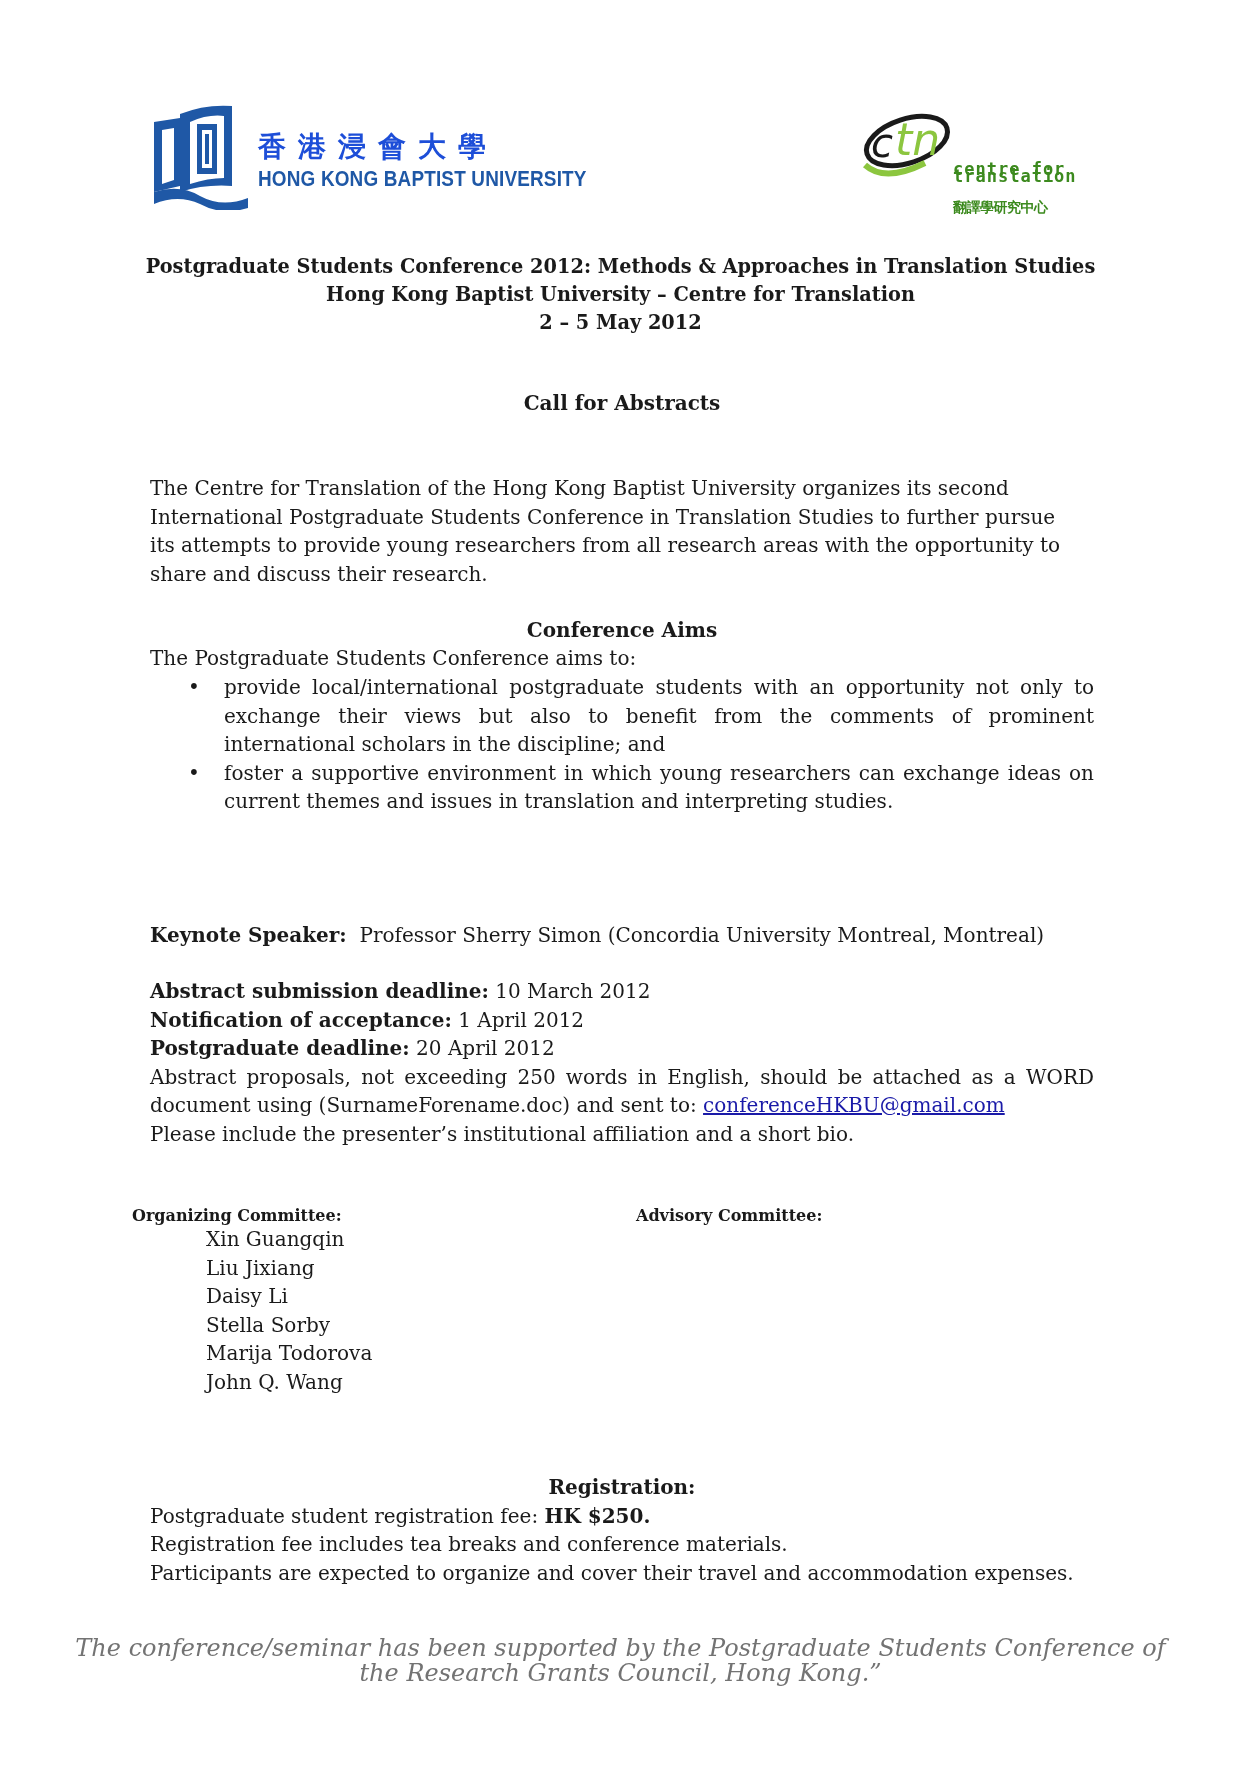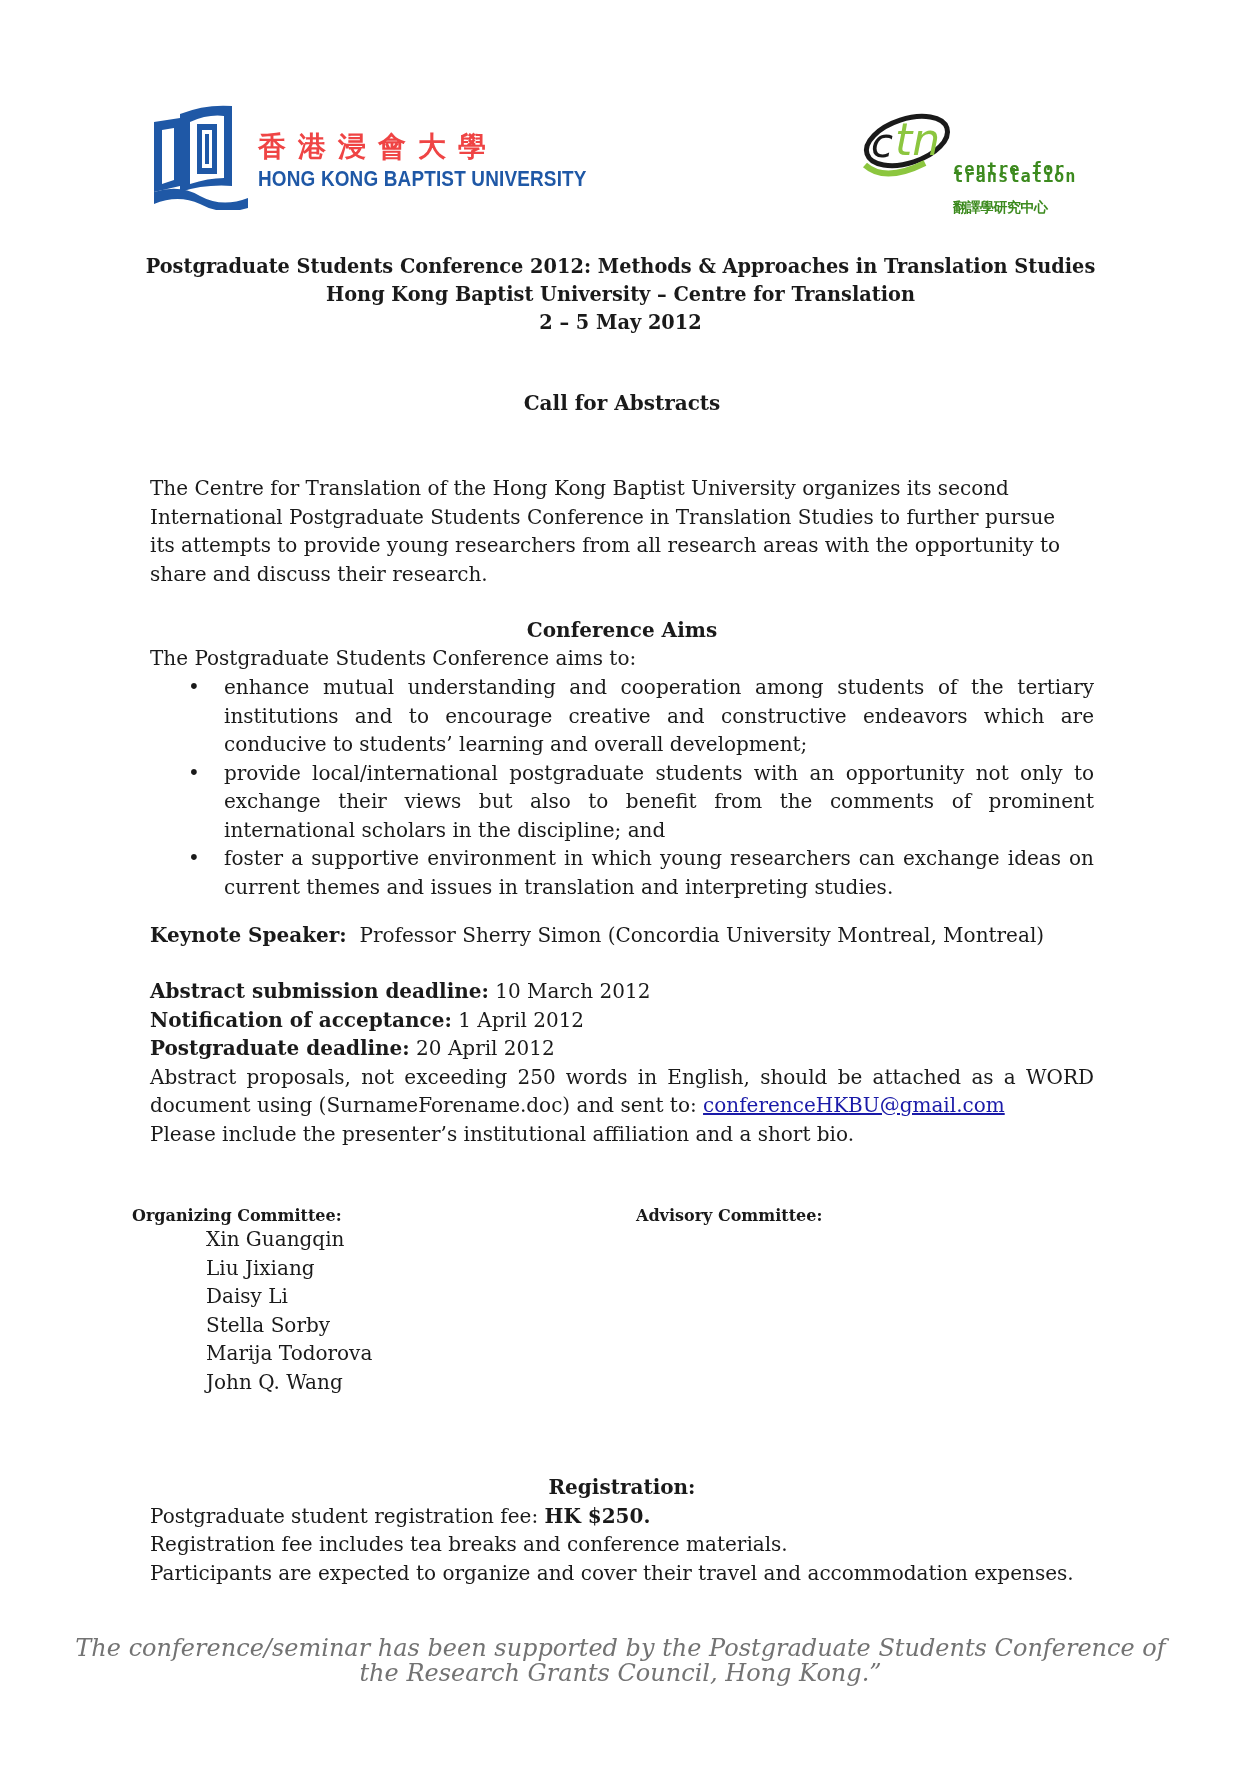--- a/index.html
+++ b/index.html
@@ -4,21 +4,21 @@
 <style>
   html, body { margin: 0; padding: 0; background: #ffffff; }
   body { width: 1241px; height: 1766px; position: relative; overflow: hidden;
          font-family: "DejaVu Serif", "Liberation Serif", serif; color: #1a1a1a; }
   .abs { position: absolute; }
 
   
   #hkbu-logo { left: 150px; top: 100px; width: 450px; height: 112px; }
   #hkbu-emblem { position: absolute; left: 0; top: 0; width: 100px; height: 110px; }
   #hkbu-zh { position: absolute; left: 108px; top: 28px; font-family: Liberation Mono, monospace;
-             font-weight: bold; font-size: 28px; letter-spacing: 12px; color: #ef4444; white-space: nowrap; }
+             font-weight: bold; font-size: 28px; letter-spacing: 12px; color: #1d4ed8; white-space: nowrap; }
   #hkbu-en { position: absolute; left: 108px; top: 66px; font-family: "Liberation Sans", sans-serif;
              font-weight: bold; font-size: 22px; color: #1f58a6; white-space: nowrap; transform: scaleX(0.86);
              transform-origin: left center; letter-spacing: 0.2px; }
 
   
   #ctn-logo { left: 855px; top: 105px; width: 220px; height: 100px; }
   #ctn-emblem { position: absolute; left: 0; top: 0; width: 100px; height: 80px; }
   .ctn-text { position: absolute; left: 98px; font-family: "DejaVu Sans Mono", monospace; font-weight: bold;
               color: #3c8a1e; white-space: nowrap; }
   #ctn-line1 { top: 54px; font-size: 17px; letter-spacing: 1px; }
@@ -76,21 +76,20 @@
 <div class="abs center title" style="top:280px;">Hong Kong Baptist University – Centre for Translation</div>
 <div class="abs center title" style="top:308px;">2 – 5 May 2012</div>
 
 <div class="abs p h" style="top:389px;">Call for Abstracts</div>
 <div class="abs p" style="top:474px; width:930px;">The Centre for Translation of the Hong Kong Baptist University organizes its second International Postgraduate Students Conference in Translation Studies to further pursue its attempts to provide young researchers from all research areas with the opportunity to share and discuss their research.</div>
 
 <div class="abs p h" style="top:616px;">Conference Aims</div>
 <div class="abs p" style="top:644px;">The Postgraduate Students Conference aims to:</div>
 <div class="abs p" style="top:673px;">
   <ul class="aims">
-    <li>enhance mutual understanding and cooperation among students of the tertiary institutions and to encourage creative and constructive endeavors which are conducive to students’ learning and overall development;</li>
     <li>provide local/international postgraduate students with an opportunity not only to exchange their views but also to benefit from the comments of prominent international scholars in the discipline; and</li>
     <li>foster a supportive environment in which young researchers can exchange ideas on current themes and issues in translation and interpreting studies.</li>
   </ul>
 </div>
 
 <div class="abs p" style="top:921px;">
   <span class="h">Keynote Speaker:</span>&nbsp;
   <span>Professor Sherry Simon (Concordia University Montreal, Montreal)</span>
 </div>
 

